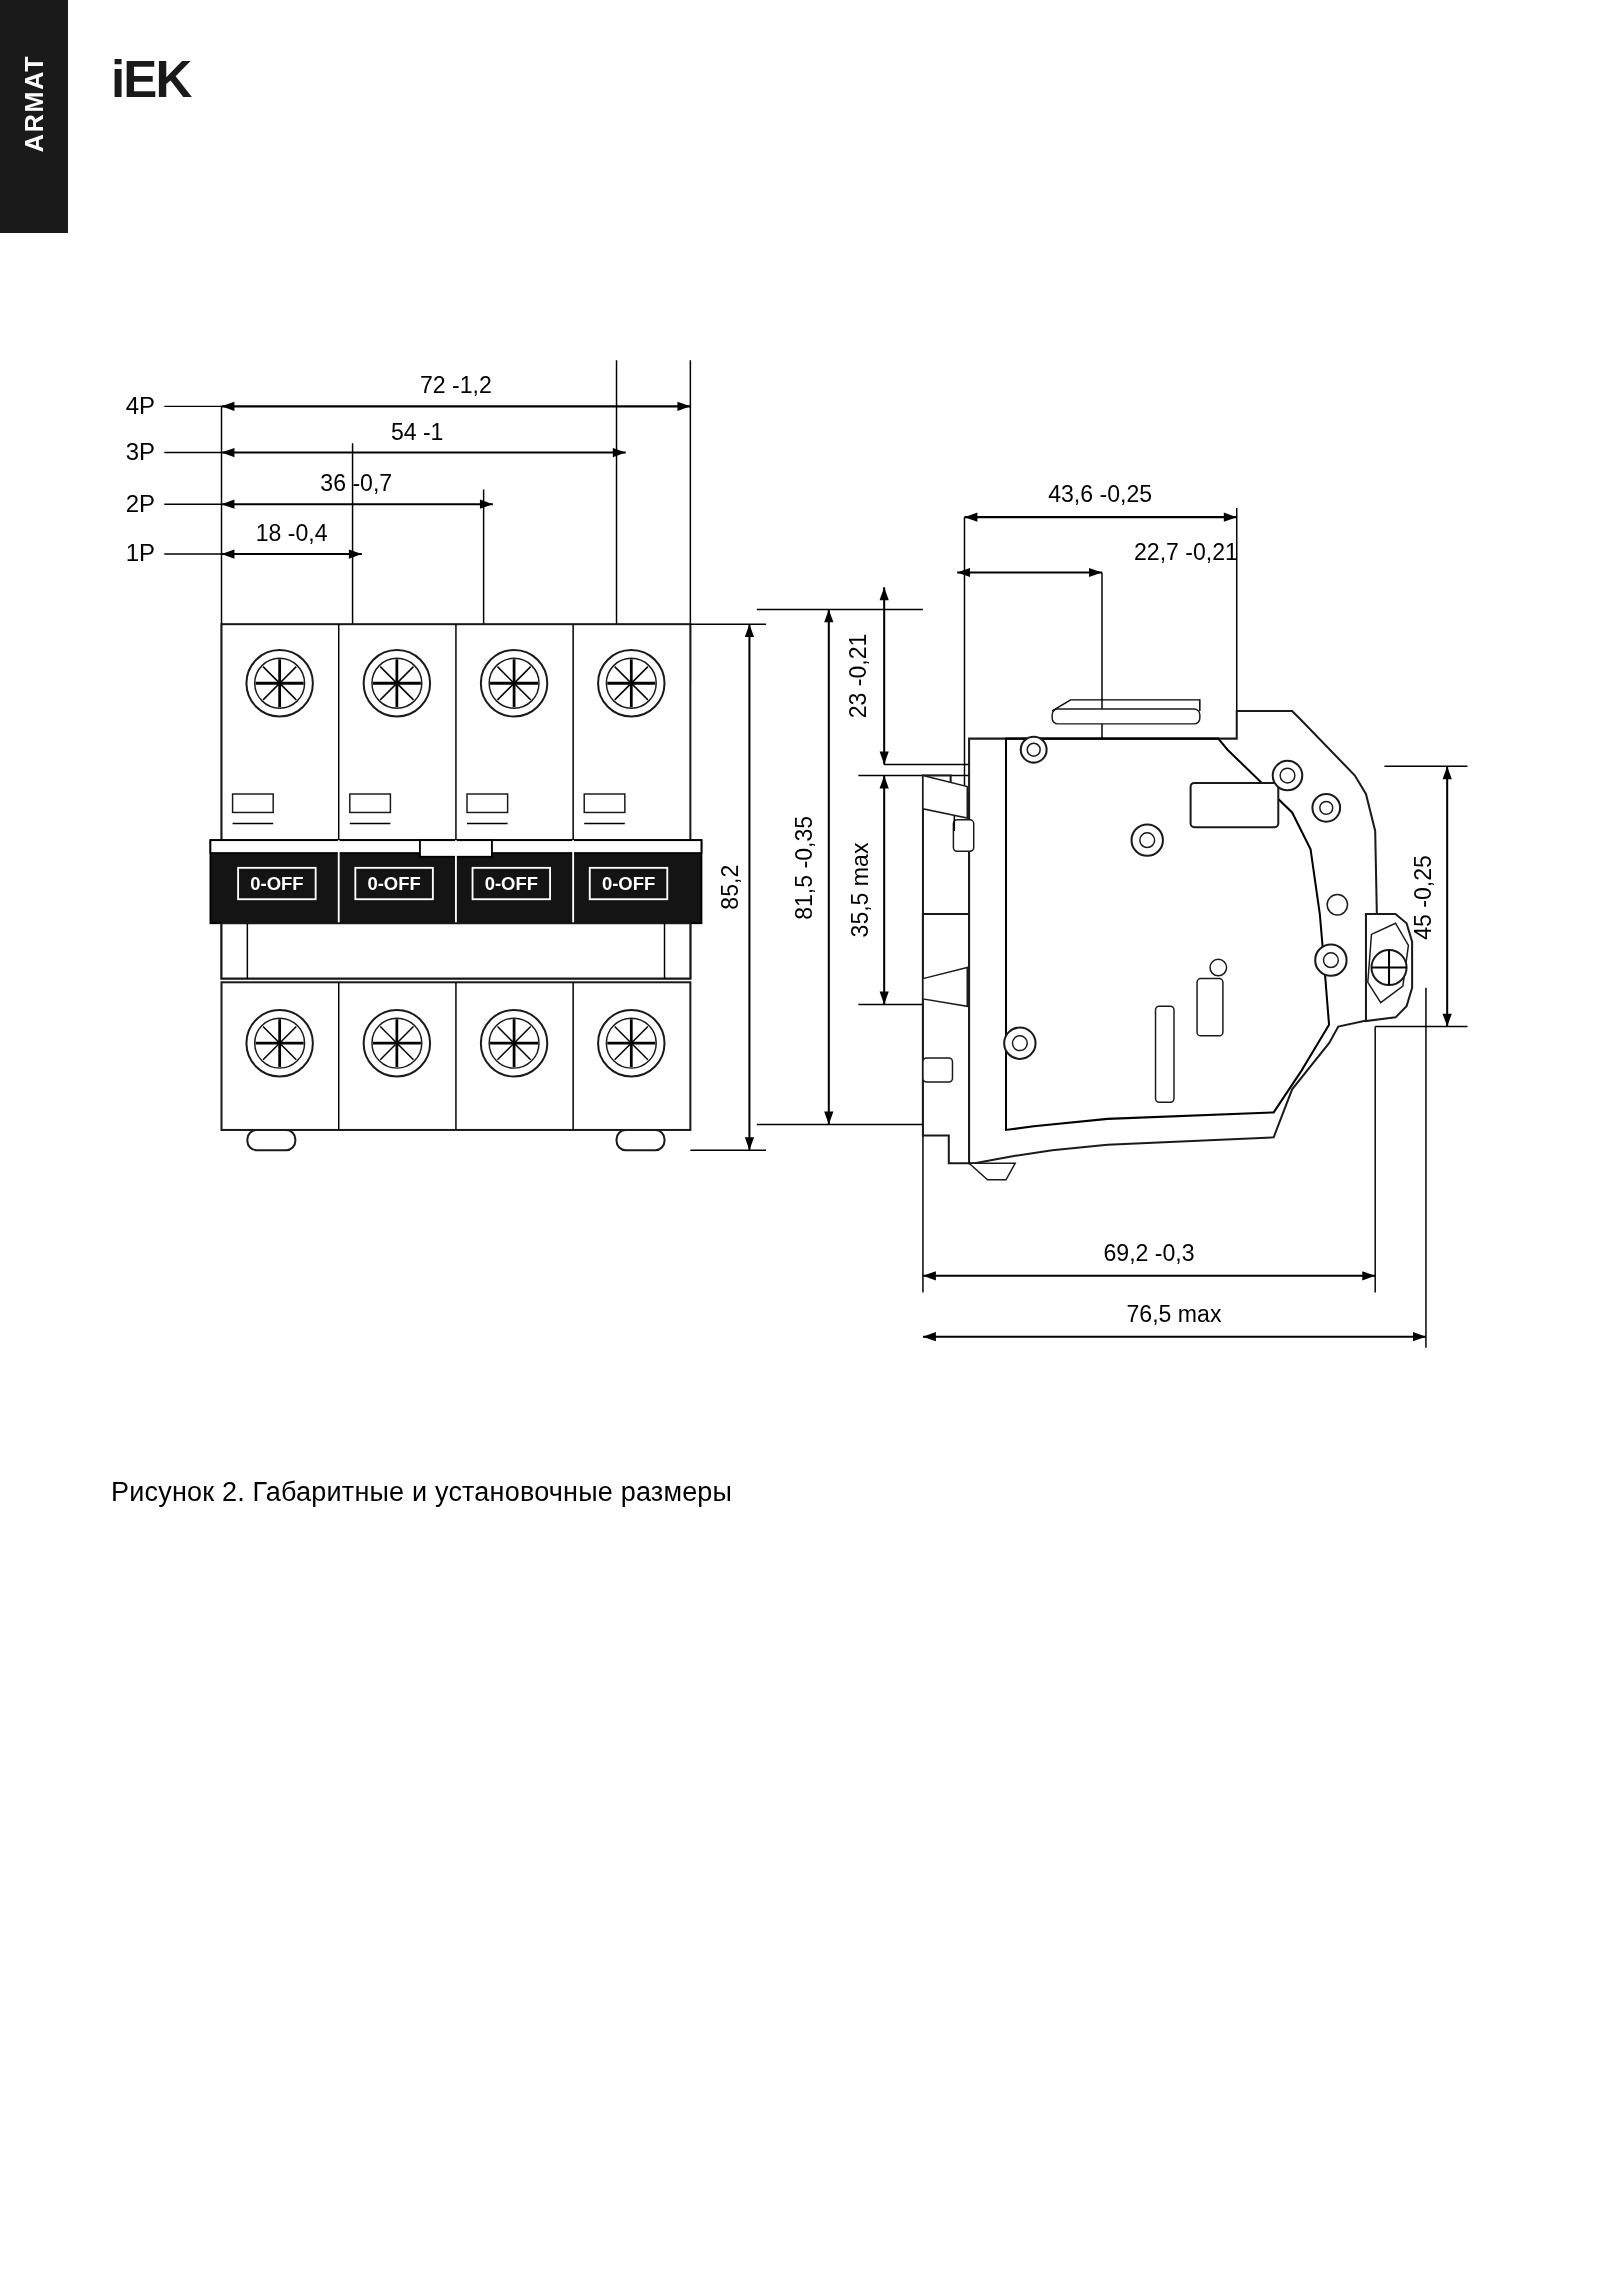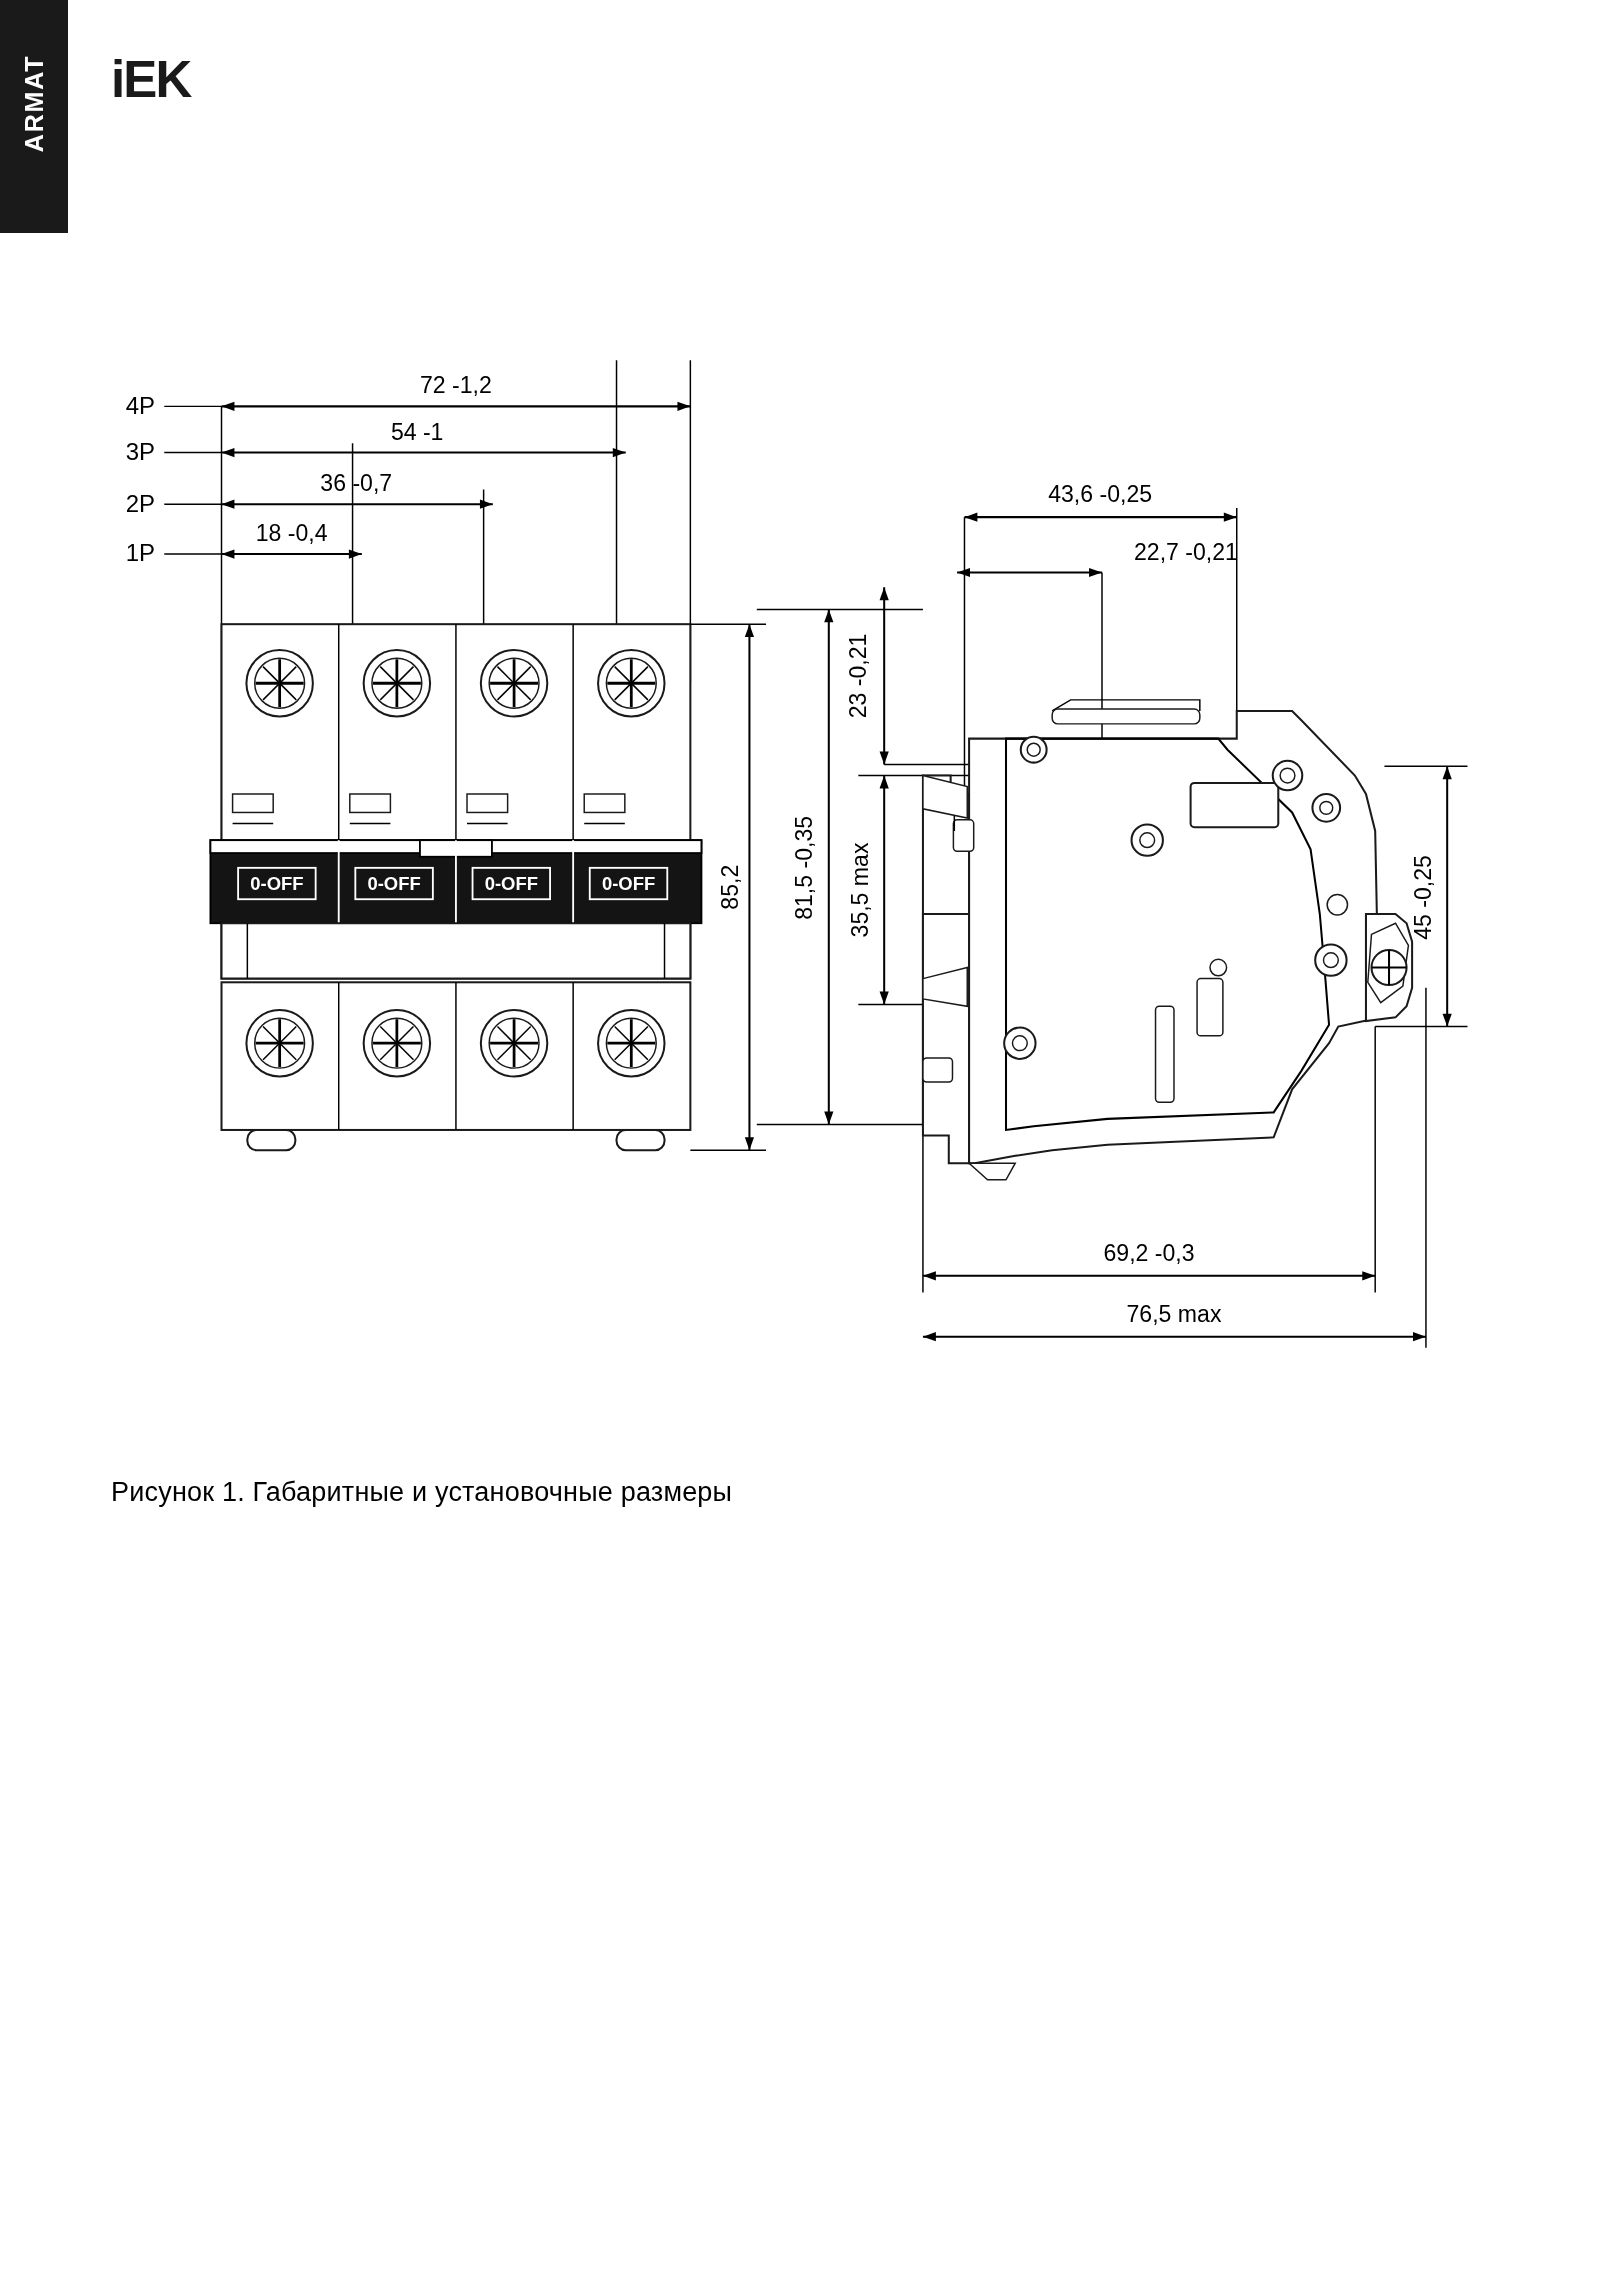--- a/index.html
+++ b/index.html
@@ -447,16 +447,16 @@
           <path class="ln thin part" d="M1000,760 L1048,748 L1048,790 L1000,782 Z"></path>
           <path class="ln thin part" d="M1000,540 L1048,552 L1048,586 L1000,576 Z"></path>
 
           <path class="ln thin part" d="M1050,960 L1070,978 L1090,978 L1100,960 Z"></path>
         </g>
       </g>
 
     </svg>
   </div>
 
-  <div id="figure-caption">Рисунок 1. Габаритные и установочные размеры</div>
+  <div id="figure-caption">Рисунок 2. Габаритные и установочные размеры</div>
 
 </div>
 
 
 </body></html>

